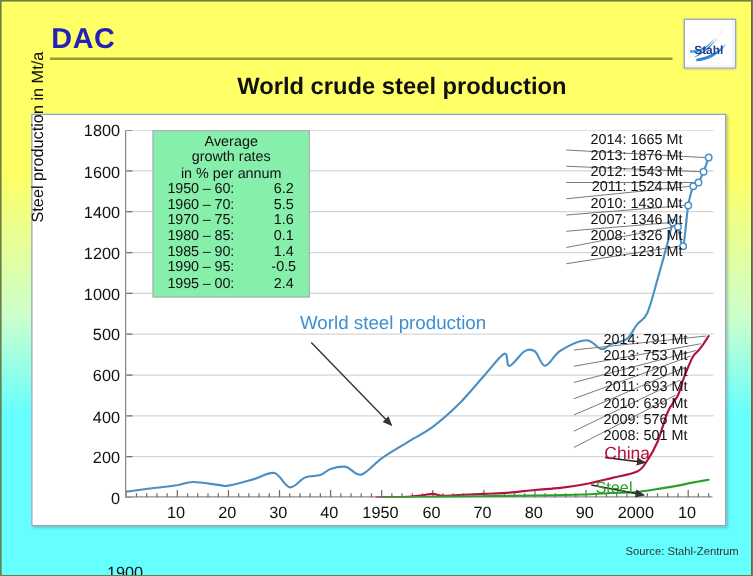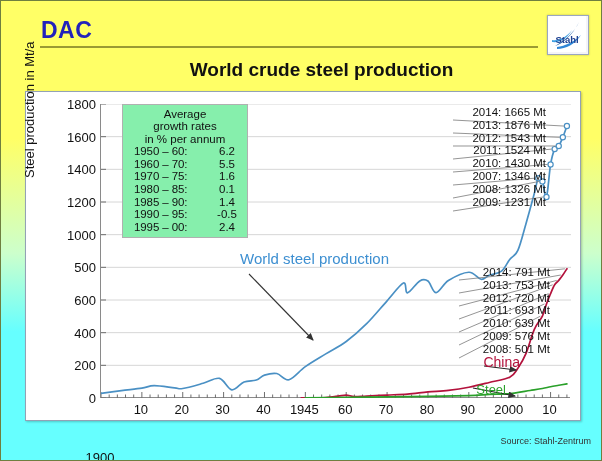--- a/index.html
+++ b/index.html
@@ -257,21 +257,21 @@
           <line x1="372" y1="284" x2="414" y2="292" stroke="#222" stroke-width="1.1" marker-end="url(#ah)"></line>
         </svg>
     </div>
 
     <div id="xtick-row">
         <div class="xtick" style="left: 50px; width: 48px; top: 310px; margin-top: 48px;">1900</div>
         <div class="xtick" style="left: 90.8696px; width: 48px; top: 310px;">10</div>
         <div class="xtick" style="left: 131.739px; width: 48px; top: 310px;">20</div>
         <div class="xtick" style="left: 172.609px; width: 48px; top: 310px;">30</div>
         <div class="xtick" style="left: 213.478px; width: 48px; top: 310px;">40</div>
-        <div class="xtick" style="left: 254.348px; width: 48px; top: 310px;">1945</div>
+        <div class="xtick" style="left: 254.348px; width: 48px; top: 310px;">1950</div>
         <div class="xtick" style="left: 295.217px; width: 48px; top: 310px;">60</div>
         <div class="xtick" style="left: 336.087px; width: 48px; top: 310px;">70</div>
         <div class="xtick" style="left: 376.957px; width: 48px; top: 310px;">80</div>
         <div class="xtick" style="left: 417.826px; width: 48px; top: 310px;">90</div>
         <div class="xtick" style="left: 458.696px; width: 48px; top: 310px;">2000</div>
         <div class="xtick" style="left: 499.565px; width: 48px; top: 310px;">10</div>
       </div>
 
     <div id="growth-box">
       <div class="gb-head">Average</div>

